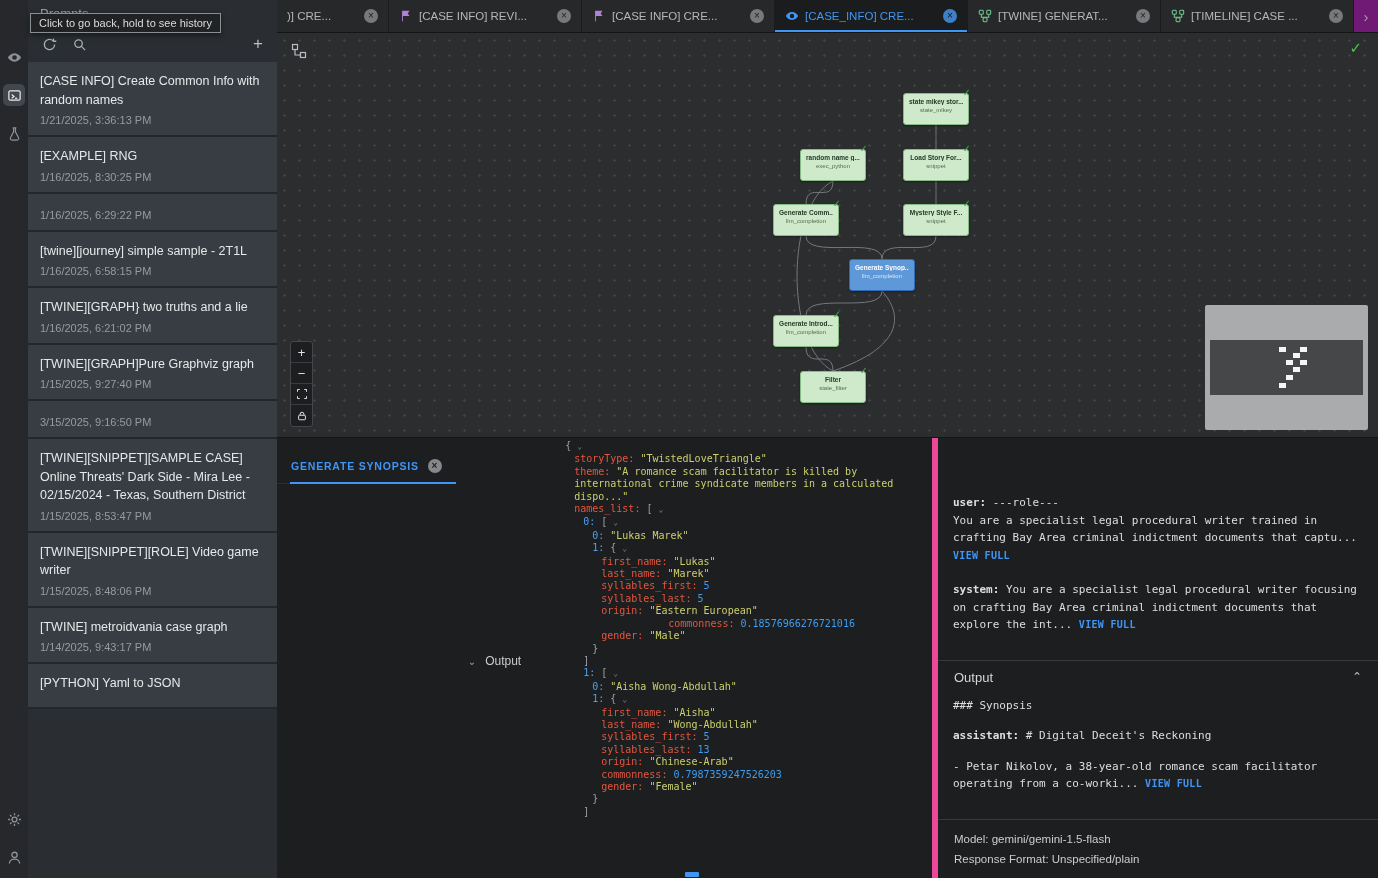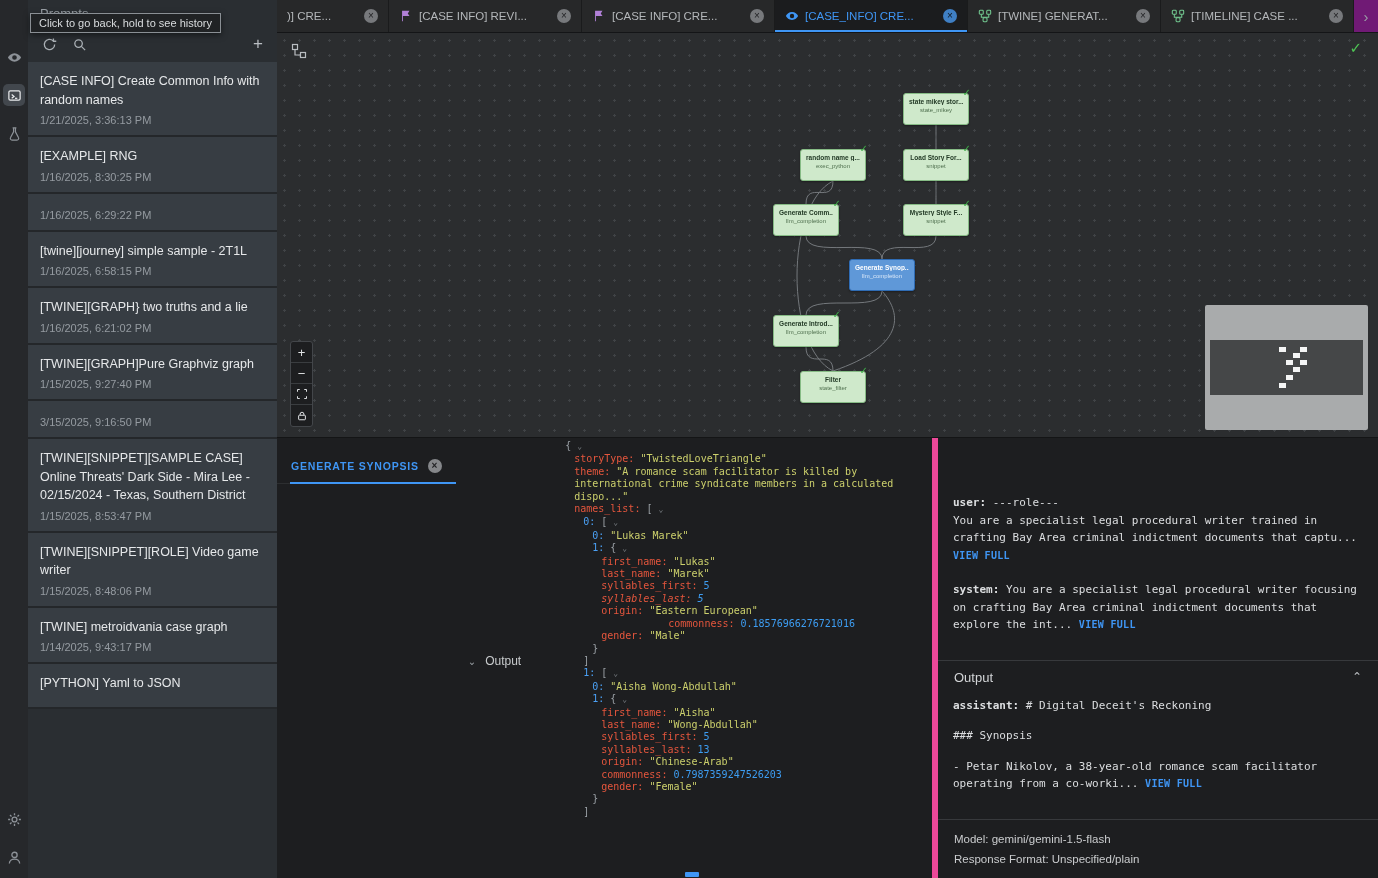--- a/index.html
+++ b/index.html
@@ -386,21 +386,21 @@
             <div class="jl" style="padding-left: 0px;"><span class="tok-punct">{</span> <span class="tok-caret">⌄</span></div>
             <div class="jl" style="padding-left: 9px;"><span class="tok-key">storyType:</span> <span class="tok-str">"TwistedLoveTriangle"</span></div>
             <div class="jl" style="padding-left: 9px;"><span class="tok-key">theme:</span> <span class="tok-str">"A romance scam facilitator is killed by international crime syndicate members in a calculated dispo..."</span></div>
             <div class="jl" style="padding-left: 9px;"><span class="tok-key">names_list:</span> <span class="tok-punct">[</span> <span class="tok-caret">⌄</span></div>
             <div class="jl" style="padding-left: 18px;"><span class="tok-index">0:</span> <span class="tok-punct">[</span> <span class="tok-caret">⌄</span></div>
             <div class="jl" style="padding-left: 27px;"><span class="tok-index">0:</span> <span class="tok-str">"Lukas Marek"</span></div>
             <div class="jl" style="padding-left: 27px;"><span class="tok-index">1:</span> <span class="tok-punct">{</span> <span class="tok-caret">⌄</span></div>
             <div class="jl" style="padding-left: 36px;"><span class="tok-key">first_name:</span> <span class="tok-str">"Lukas"</span></div>
             <div class="jl" style="padding-left: 36px;"><span class="tok-key">last_name:</span> <span class="tok-str">"Marek"</span></div>
             <div class="jl" style="padding-left: 36px;"><span class="tok-key">syllables_first:</span> <span class="tok-num">5</span></div>
-            <div class="jl" style="padding-left: 36px; font-style: italic;"><span class="tok-key">syllables_last:</span> <span class="tok-num">5</span></div>
+            <div class="jl" style="padding-left: 36px;"><span class="tok-key">syllables_last:</span> <span class="tok-num">5</span></div>
             <div class="jl" style="padding-left: 36px;"><span class="tok-key">origin:</span> <span class="tok-str">"Eastern European"</span></div>
             <div class="jl" style="padding-left: 36px; text-align: center;"><span class="tok-key">commonness:</span> <span class="tok-num">0.18576966276721016</span></div>
             <div class="jl" style="padding-left: 36px;"><span class="tok-key">gender:</span> <span class="tok-str">"Male"</span></div>
             <div class="jl" style="padding-left: 27px;"><span class="tok-punct">}</span></div>
             <div class="jl" style="padding-left: 18px;"><span class="tok-punct">]</span></div>
             <div class="jl" style="padding-left: 18px;"><span class="tok-index">1:</span> <span class="tok-punct">[</span> <span class="tok-caret">⌄</span></div>
             <div class="jl" style="padding-left: 27px;"><span class="tok-index">0:</span> <span class="tok-str">"Aisha Wong-Abdullah"</span></div>
             <div class="jl" style="padding-left: 27px;"><span class="tok-index">1:</span> <span class="tok-punct">{</span> <span class="tok-caret">⌄</span></div>
             <div class="jl" style="padding-left: 36px;"><span class="tok-key">first_name:</span> <span class="tok-str">"Aisha"</span></div>
             <div class="jl" style="padding-left: 36px;"><span class="tok-key">last_name:</span> <span class="tok-str">"Wong-Abdullah"</span></div>
@@ -420,22 +420,22 @@
           <div class="msg"><span class="role">user:</span> <span class="msg-text">---role---
 You are a specialist legal procedural writer trained in crafting Bay Area criminal indictment documents that captu...</span><div><span class="view-full">VIEW FULL</span></div></div>
           <div class="msg"><span class="role">system:</span> <span class="msg-text">You are a specialist legal procedural writer focusing on crafting Bay Area criminal indictment documents that explore the int...</span> <span class="view-full">VIEW FULL</span></div>
         </div>
         <div class="output-section">
           <div class="output-header">
             <span>Output</span>
             <span class="chev-up">⌃</span>
           </div>
           <div class="output-body">
+            <p>### Synopsis</p>
             <p><span class="role">assistant:</span> <span># Digital Deceit's Reckoning</span></p>
-            <p>### Synopsis</p>
             <p><span>- Petar Nikolov, a 38-year-old romance scam facilitator operating from a co-worki...</span> <span class="view-full">VIEW FULL</span></p>
           </div>
         </div>
         <div class="inspector-footer">
           <div>Model: gemini/gemini-1.5-flash</div>
           <div>Response Format: Unspecified/plain</div>
         </div>
       </div>
 
     </div>

